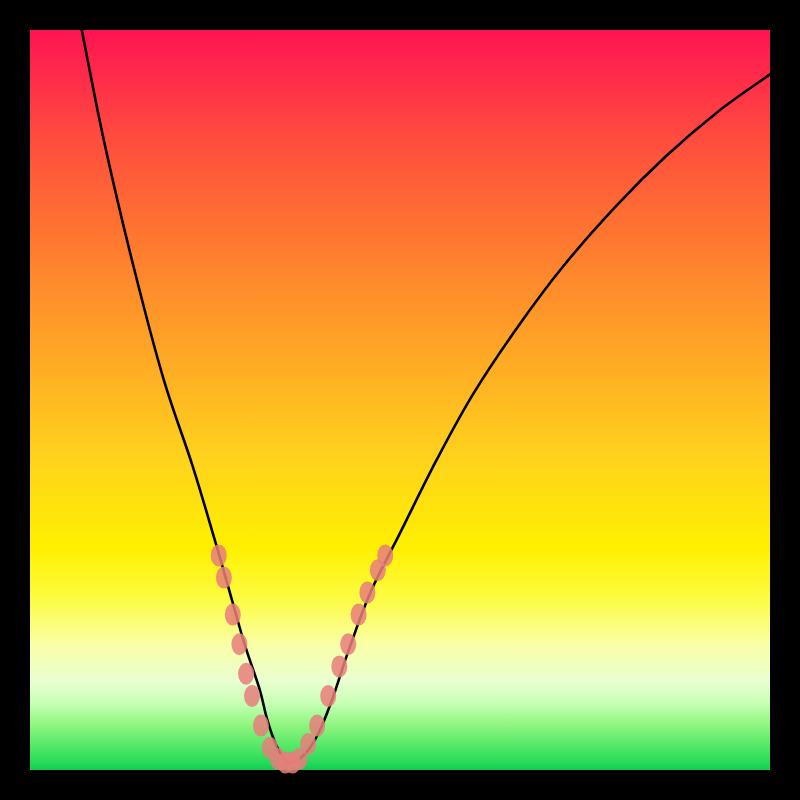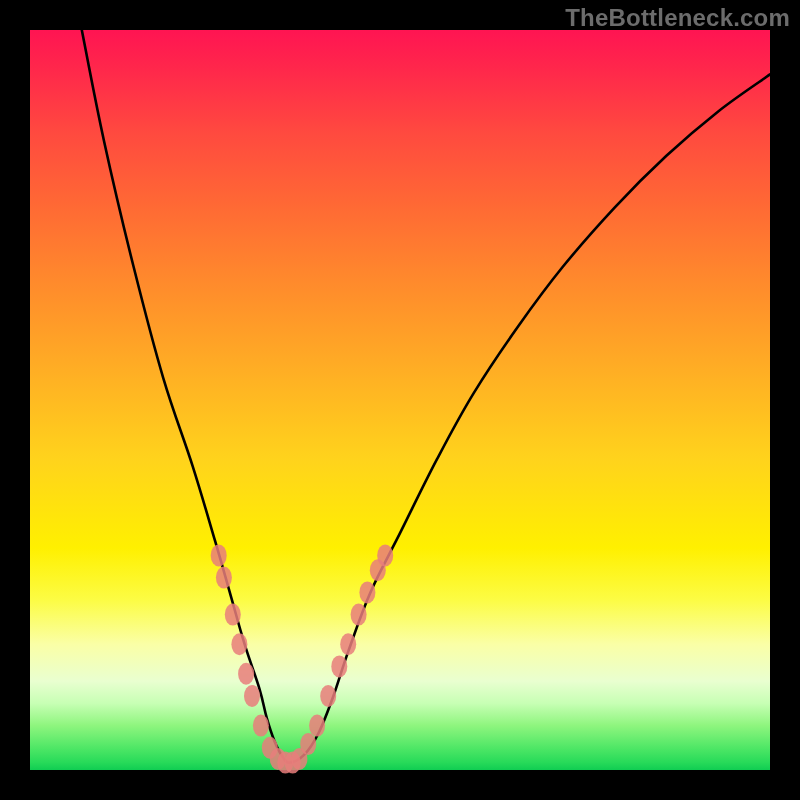--- a/index.html
+++ b/index.html
@@ -86,14 +86,13 @@
           <ellipse cx="298.2" cy="666.0" rx="8" ry="11" fill="#e77e7b" fill-opacity="0.85"></ellipse>
           <ellipse cx="309.3" cy="636.4" rx="8" ry="11" fill="#e77e7b" fill-opacity="0.85"></ellipse>
           <ellipse cx="318.2" cy="614.2" rx="8" ry="11" fill="#e77e7b" fill-opacity="0.85"></ellipse>
           <ellipse cx="328.6" cy="584.6" rx="8" ry="11" fill="#e77e7b" fill-opacity="0.85"></ellipse>
           <ellipse cx="337.4" cy="562.4" rx="8" ry="11" fill="#e77e7b" fill-opacity="0.85"></ellipse>
           <ellipse cx="347.8" cy="540.2" rx="8" ry="11" fill="#e77e7b" fill-opacity="0.85"></ellipse>
           <ellipse cx="355.2" cy="525.4" rx="8" ry="11" fill="#e77e7b" fill-opacity="0.85"></ellipse>
         </g>
     </svg>
   </div>
-  <div class="watermark">TheBottleneck.com</div>
 </div>
 
 </body></html>

